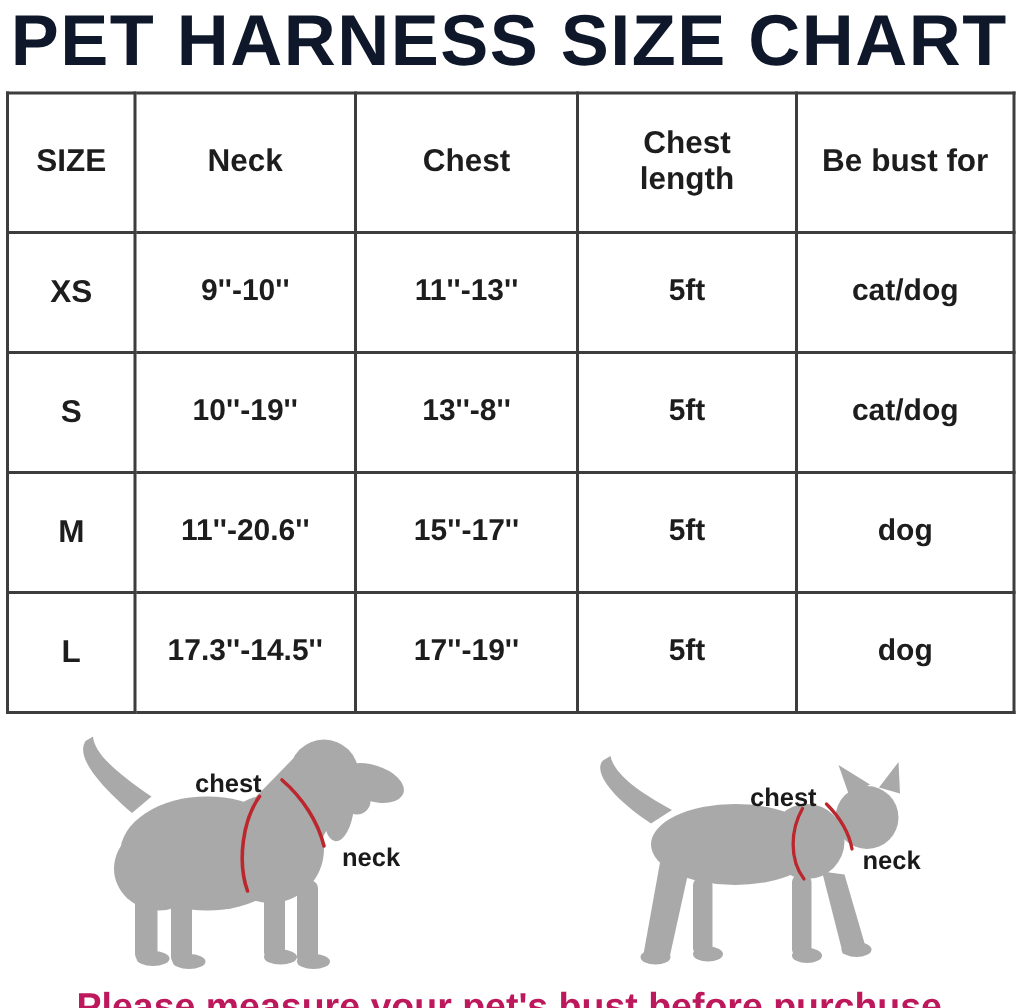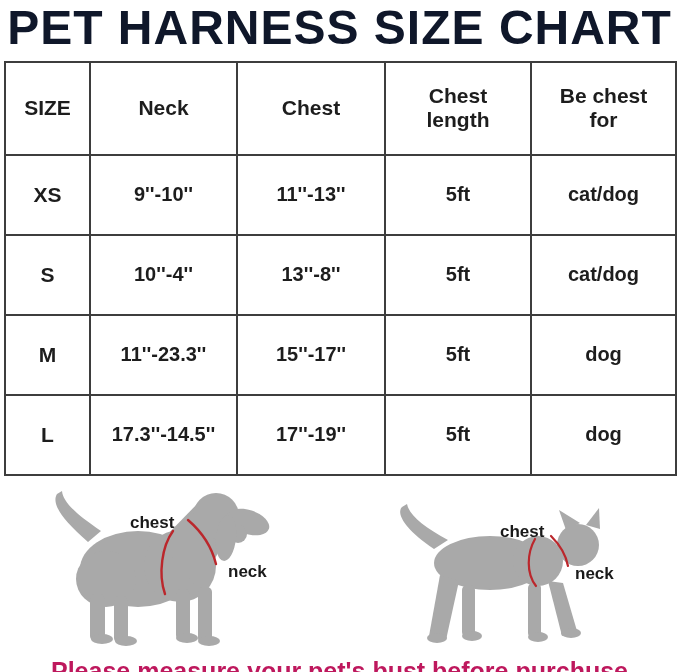--- a/index.html
+++ b/index.html
@@ -54,41 +54,41 @@
       <col style="width:148px">
     <col style="width:146px">
       <col style="width:145px">
   </colgroup>
   <thead>
     <tr>
       <th>SIZE</th>
       <th>Neck</th>
       <th>Chest</th>
       <th>Chest length</th>
-      <th>Be chest for</th>
+      <th>Be bust for</th>
     </tr>
   </thead>
   <tbody>
     <tr>
       <td class="size-col">XS</td>
       <td>9''-10''</td>
       <td>11''-13''</td>
       <td>5ft</td>
       <td>cat/dog</td>
     </tr>
     <tr>
       <td class="size-col">S</td>
-      <td>10''-4''</td>
+      <td>10''-19''</td>
       <td>13''-8''</td>
       <td>5ft</td>
       <td>cat/dog</td>
     </tr>
     <tr>
       <td class="size-col">M</td>
-      <td>11''-23.3''</td>
+      <td>11''-20.6''</td>
       <td>15''-17''</td>
       <td>5ft</td>
       <td>dog</td>
     </tr>
     <tr>
       <td class="size-col">L</td>
       <td>17.3''-14.5''</td>
       <td>17''-19''</td>
       <td>5ft</td>
       <td>dog</td>

